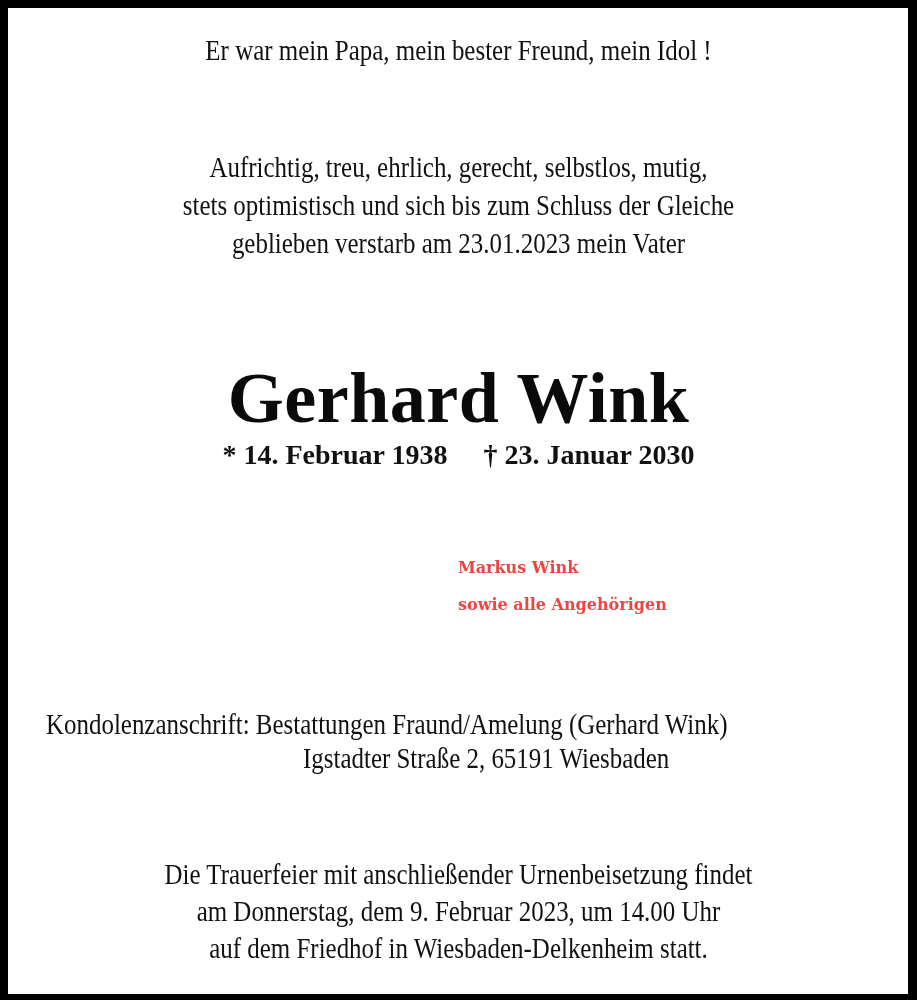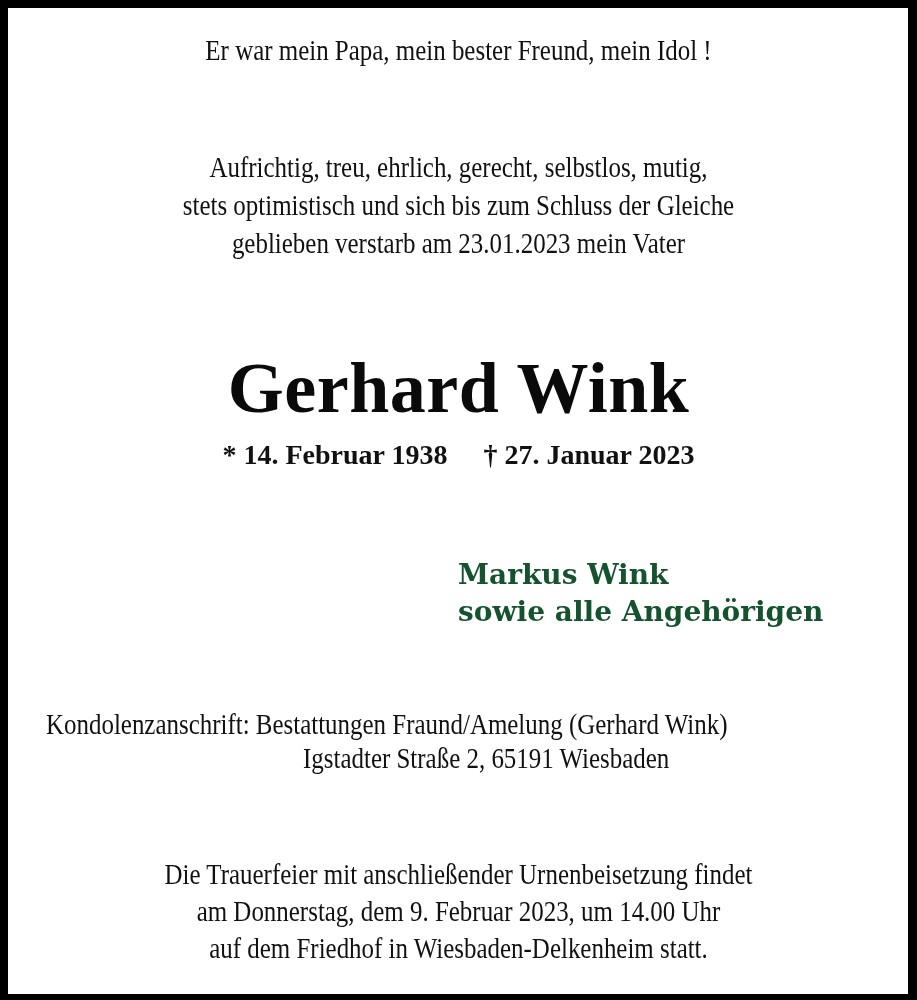--- a/index.html
+++ b/index.html
@@ -14,44 +14,44 @@
   .ln {
     position: absolute; left: 0; width: 917px; text-align: center;
     font-family: "Liberation Serif", "DejaVu Serif", serif;
     color: #111; white-space: nowrap;
   }
   .cond { font-size: 29px; transform: scaleX(0.86); transform-origin: center; }
   .name { font-size: 72px; font-weight: bold; color: #0a0a0a; letter-spacing: 0.5px; }
   .dates { font-size: 28px; font-weight: bold; }
   .sig {
     position: absolute; left: 458px;
-    font-family: "DejaVu Serif", serif; font-weight: bold; font-size: 28px; color: #14532d;
+    font-family: "DejaVu Serif", serif; font-weight: bold; font-size: 16px; color: #ef4444;
     white-space: nowrap;
   }
   .left { text-align: left; transform-origin: left center; }
 </style>
 </head>
 <body>
 
 <div class="frame"></div>
 
 <div class="ln cond" style="top:34px;">Er war mein Papa, mein bester Freund, mein Idol !</div>
 
 <div class="ln cond" style="top:151px;">Aufrichtig, treu, ehrlich, gerecht, selbstlos, mutig,</div>
 <div class="ln cond" style="top:189px;">stets optimistisch und sich bis zum Schluss der Gleiche</div>
 <div class="ln cond" style="top:227px;">geblieben verstarb am 23.01.2023 mein Vater</div>
 
-<div class="ln name" style="top:347px;">Gerhard Wink</div>
+<div class="ln name" style="top:357px;">Gerhard Wink</div>
 
 <div class="ln dates" style="top:439px;">
   <span>*</span>
   <span>14. Februar 1938</span>
   <span style="display:inline-block;width:22px;"></span>
   <span>†</span>
-  <span>27. Januar 2023</span>
+  <span>23. Januar 2030</span>
 </div>
 
 <div class="sig" style="top:558px;">Markus Wink</div>
 <div class="sig" style="top:595px;text-align:center;">sowie alle Angehörigen</div>
 
 <div class="ln cond left" style="top:708px; left:46px; width:auto; transform:scaleX(0.86);">Kondolenzanschrift: Bestattungen Fraund/Amelung (Gerhard Wink)</div>
 <div class="ln cond left" style="top:742px; left:303px; width:auto; transform:scaleX(0.86);">Igstadter Straße 2, 65191 Wiesbaden</div>
 
 <div class="ln cond" style="top:858px;">Die Trauerfeier mit anschließender Urnenbeisetzung findet</div>
 <div class="ln cond" style="top:895px;">am Donnerstag, dem 9. Februar 2023, um 14.00 Uhr</div>

